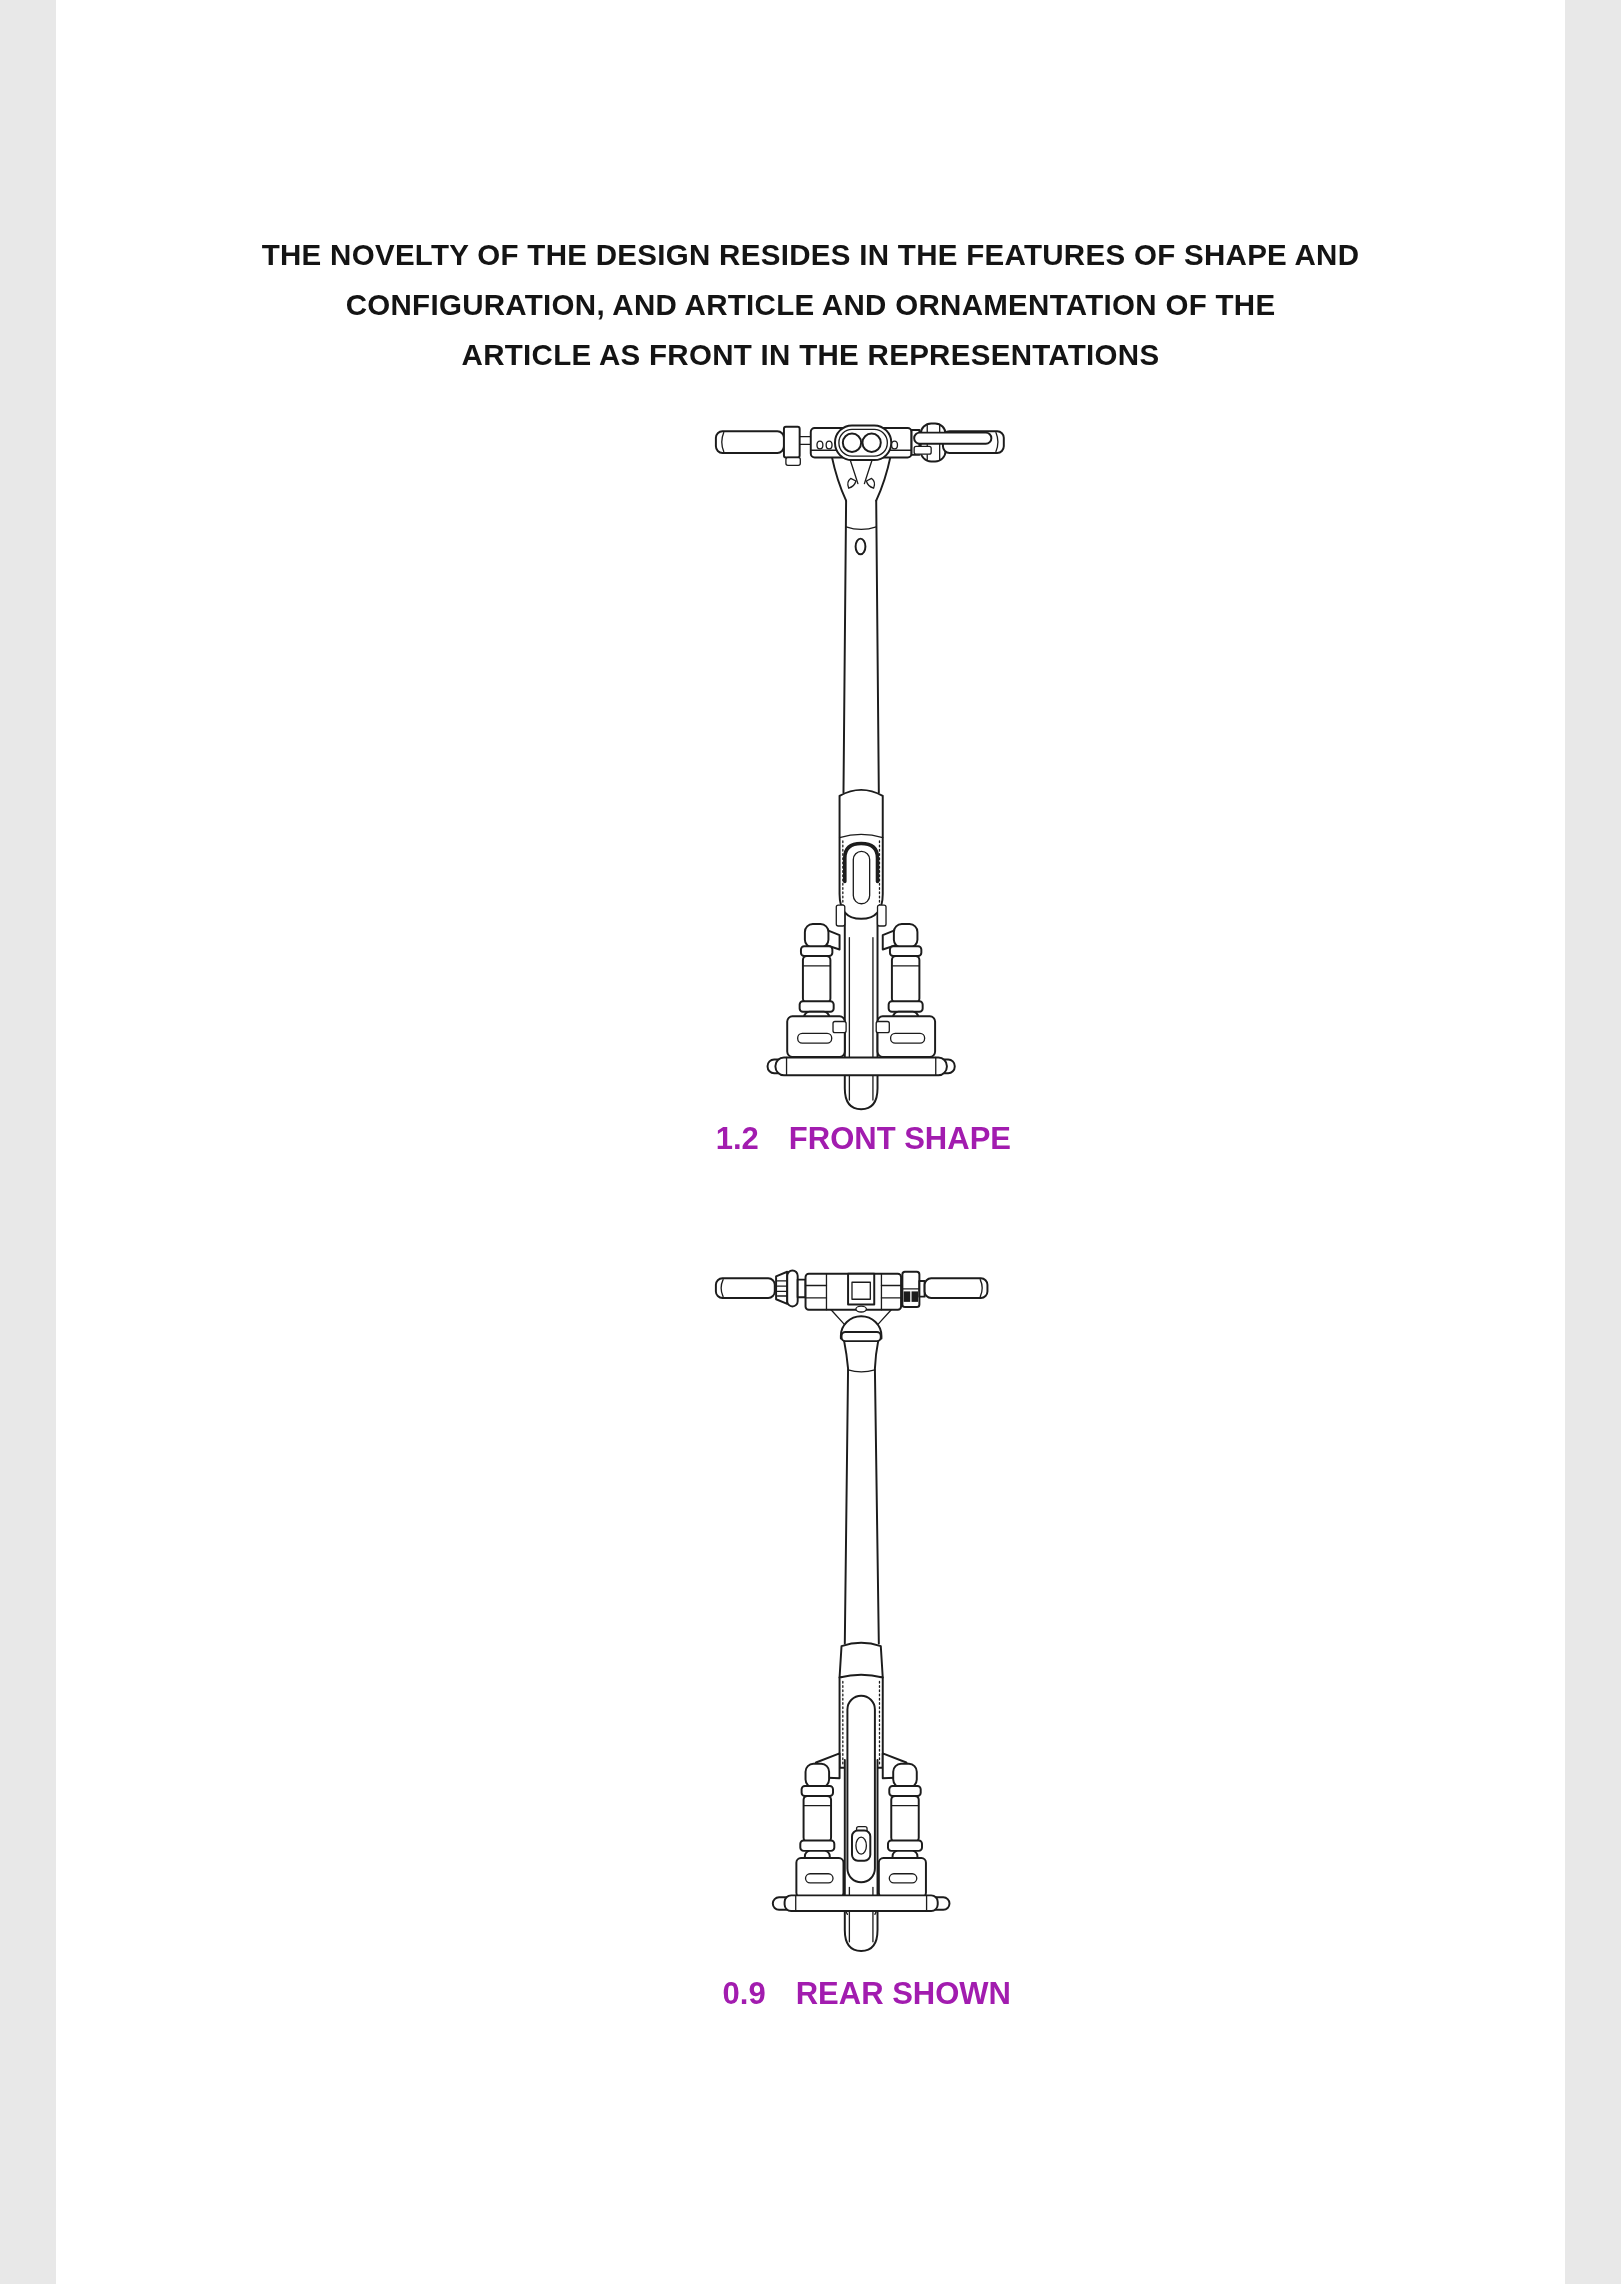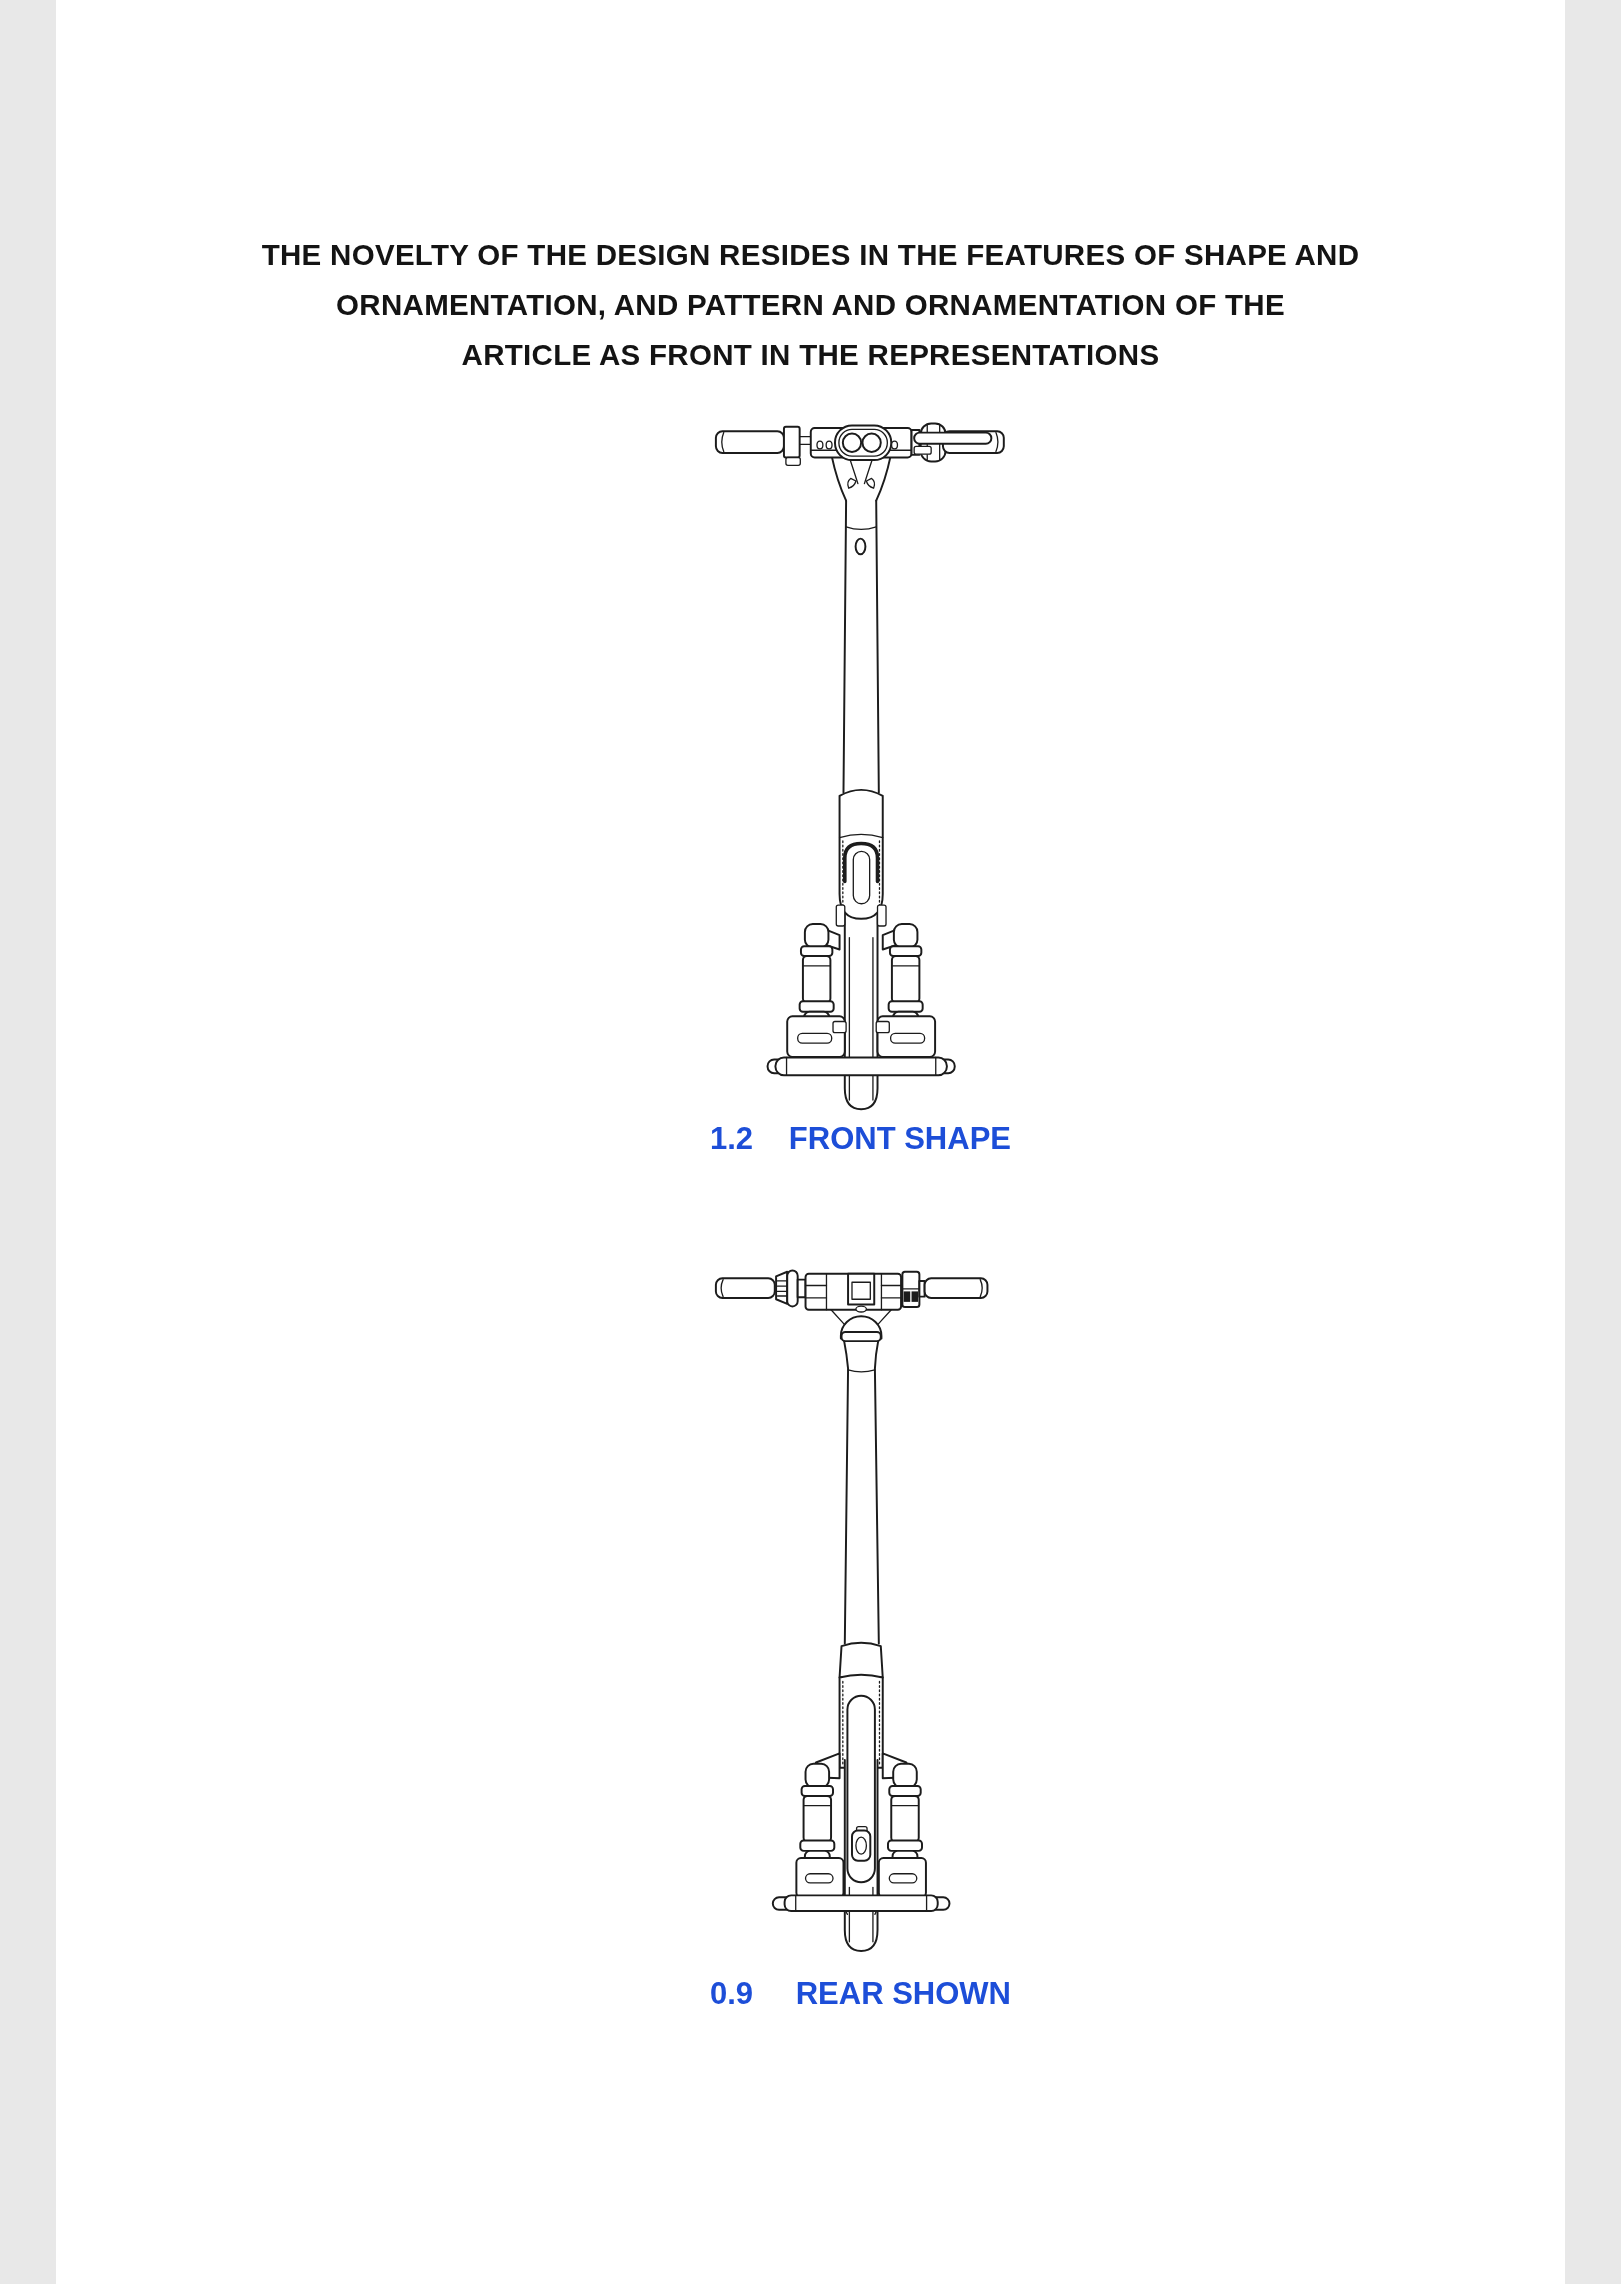--- a/index.html
+++ b/index.html
@@ -24,26 +24,26 @@
     font-weight: 700;
     letter-spacing: 0.3px;
     color: #141414;
   }
   .figure-svg { position: absolute; }
   .fig-caption {
     position: absolute;
     left: 654px;
     width: 301px;
     display: flex;
-    justify-content: space-between;
+    justify-content: flex-end;
     align-items: baseline;
     gap: 30px;
     font-size: 31px;
     font-weight: 700;
-    color: #1d4ed8;
+    color: #a21caf;
     white-space: nowrap;
   }
   .caption-front { top: 1121px; }
   .caption-rear  { top: 1976px; }
   svg .ink {
     stroke: #1c1c1c;
     stroke-width: 3;
     fill: none;
     stroke-linecap: round;
     stroke-linejoin: round;
@@ -54,21 +54,21 @@
   svg .w { fill: #ffffff; }
   svg .dark { fill: #1c1c1c; stroke: none; }
 </style>
 </head>
 <body>
 
 <div class="page">
 
   <div class="statement">
     <div>THE NOVELTY OF THE DESIGN RESIDES IN THE FEATURES OF SHAPE AND</div>
-    <div>ORNAMENTATION, AND PATTERN AND ORNAMENTATION OF THE</div>
+    <div>CONFIGURATION, AND ARTICLE AND ORNAMENTATION OF THE</div>
     <div>ARTICLE AS FRONT IN THE REPRESENTATIONS</div>
   </div>
 
   <svg class="figure-svg" style="left:654px; top:414px;" width="301" height="704" viewBox="0 0 460 1075">
     <g class="ink">
 
       <g>
         <path d="M186,64 Q194,102 208,132"></path>
         <path d="M276,64 Q268,102 254,132"></path>
         <path class="thin" d="M213,66 Q221,90 226,106"></path>

